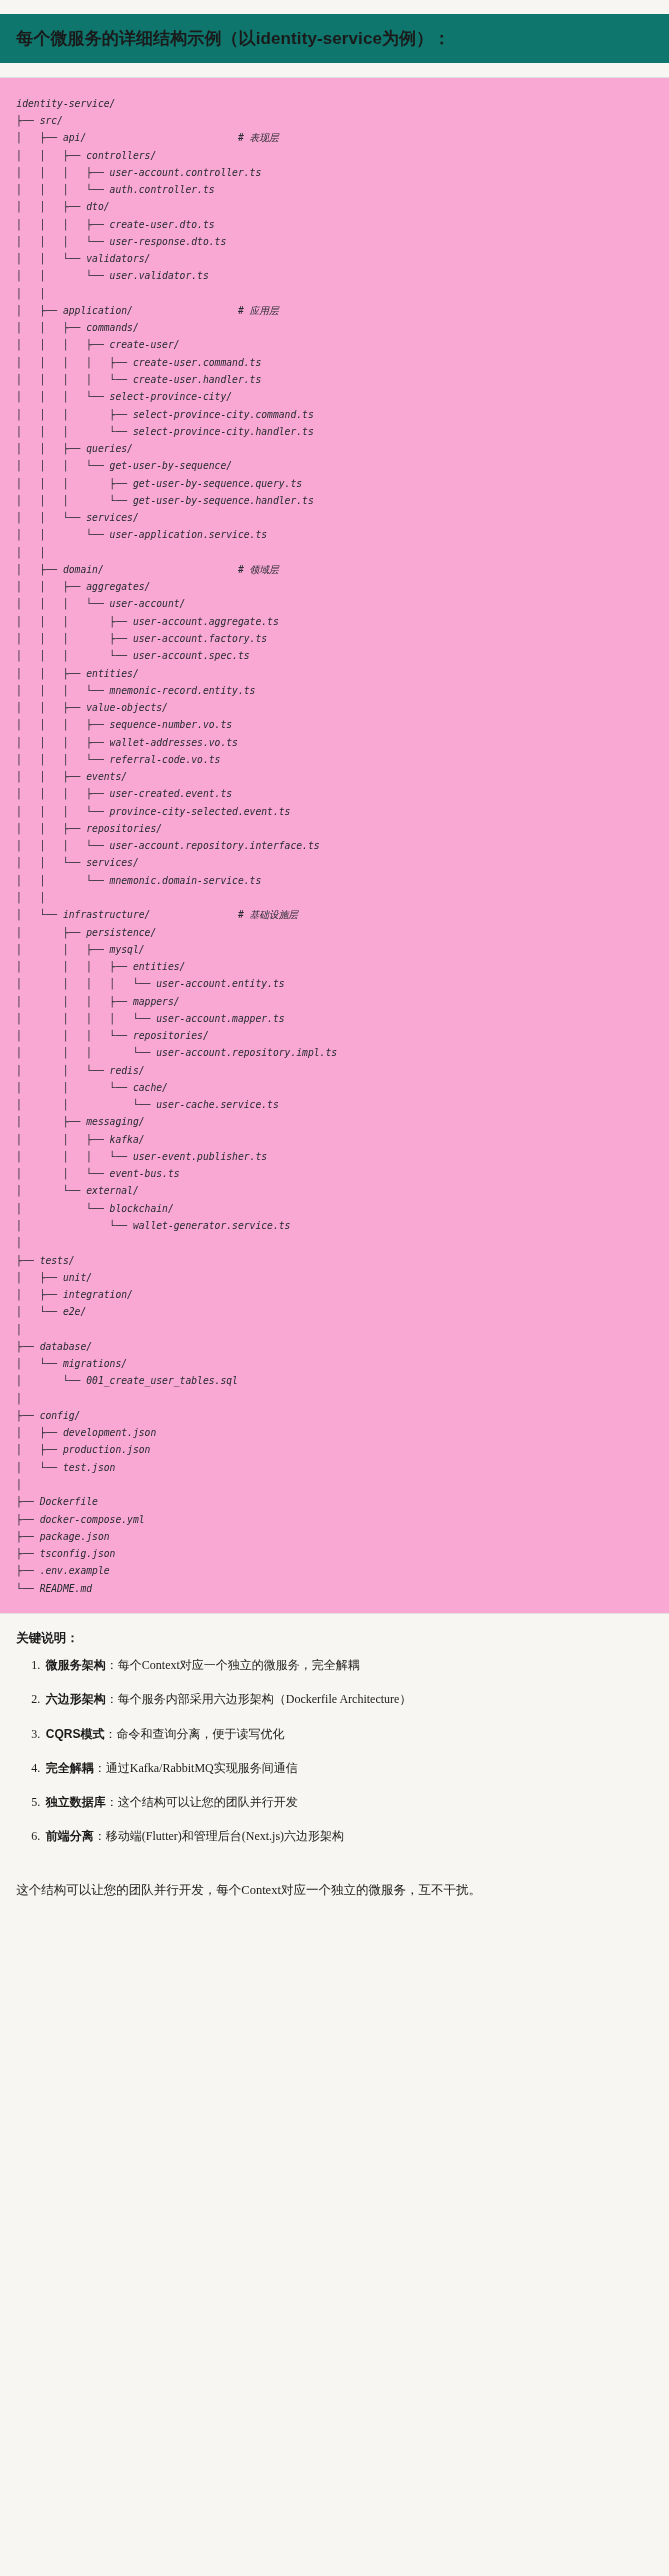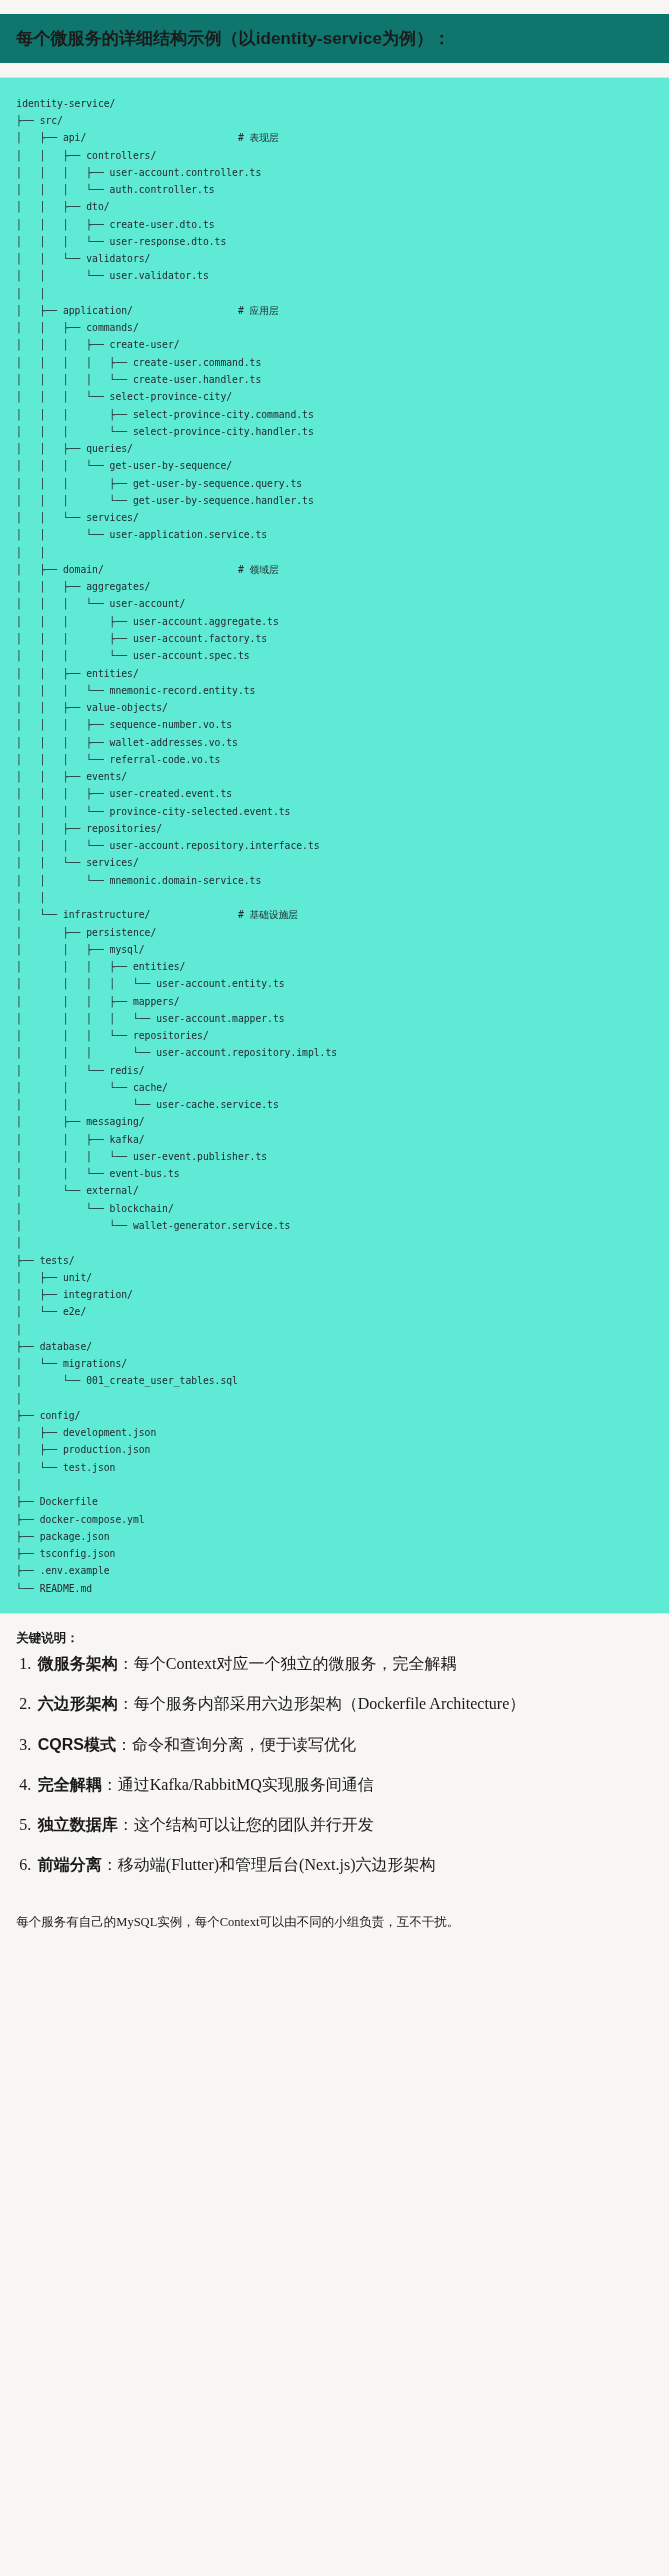--- a/index.html
+++ b/index.html
@@ -20,25 +20,26 @@
     font-weight: bold;
     font-size: 17px;
     line-height: 1.35;
     padding: 13.8px 16.3px 12.5px 16.3px;
     background: #0f766e;
     letter-spacing: 0.1px;
   }
 
   
   .code-block {
-    background: #5eead4;
+    background: #f9a8d4;
     border-top: 0.6px solid #e2e0dc;
     border-bottom: 0.6px solid #e2e0dc;
     padding: 16.3px 16.3px 16.3px 16.3px;
     overflow: hidden;
+    font-style: italic;
   }
   pre.tree {
     margin: 0;
     font-family: "DejaVu Sans Mono", "Liberation Mono", monospace;
     font-size: 9.7px;
     line-height: 1.78;
     color: #24292f;
     white-space: pre;
     letter-spacing: 0px;
     tab-size: 4;
@@ -50,23 +51,23 @@
     padding: 16.3px 16.3px 5px 16.3px;
   }
   .keypoints-title {
     font-family: "Liberation Sans", "DejaVu Sans", sans-serif;
     font-weight: bold;
     font-size: 12.5px;
     line-height: 1.4;
     margin: 0 0 4px 0;
   }
   ol.kp-list {
-    margin: 0;
+    margin: 8px;
     padding: 0 0 0 19px;
-    font-size: 16px;
+    font-size: 12px;
     line-height: 1.5;
   }
   ol.kp-list > li {
     margin: 0 0 16.3px 0;
     padding-left: 2.5px;
   }
   ol.kp-list > li:last-child {
     margin-bottom: 15px;
   }
   .kp-term {
@@ -199,14 +200,14 @@
     </li>
     <li>
       <span class="kp-term">独立数据库</span><span class="kp-desc">：</span><span class="kp-desc">这个结构可以让您的团队并行开发</span>
     </li>
     <li>
       <span class="kp-term">前端分离</span><span class="kp-desc">：</span><span class="kp-desc">移动端(Flutter)和管理后台(Next.js)六边形架构</span>
     </li>
   </ol>
 </section>
 
-<p class="closing">每个服务有自己的MySQL实例，每个Context可以由不同的小组负责，互不干扰。</p>
+<p class="closing">这个结构可以让您的团队并行开发，每个Context对应一个独立的微服务，互不干扰。</p>
 
 
 </body></html>

